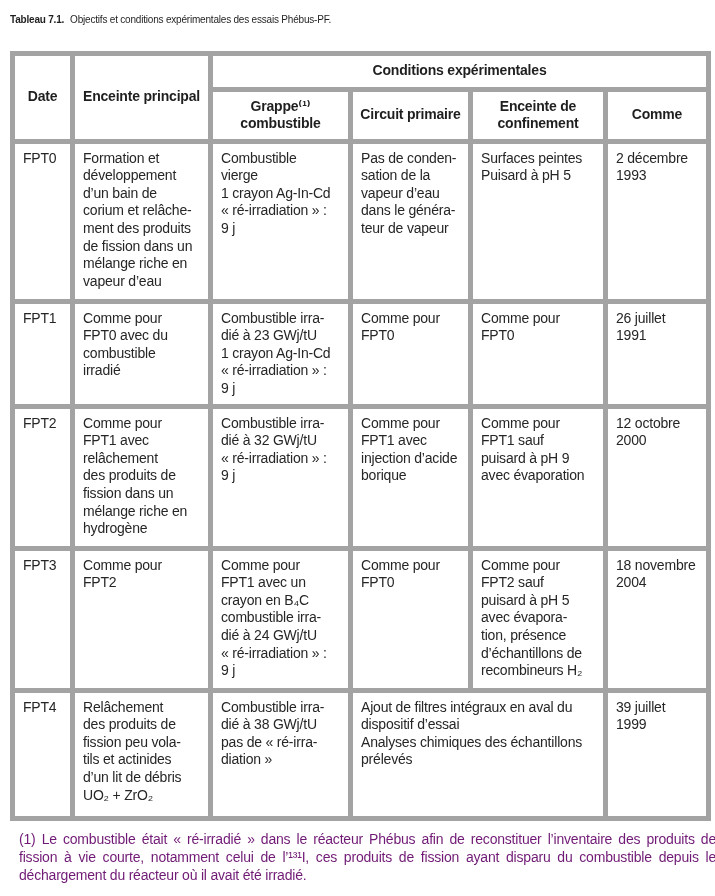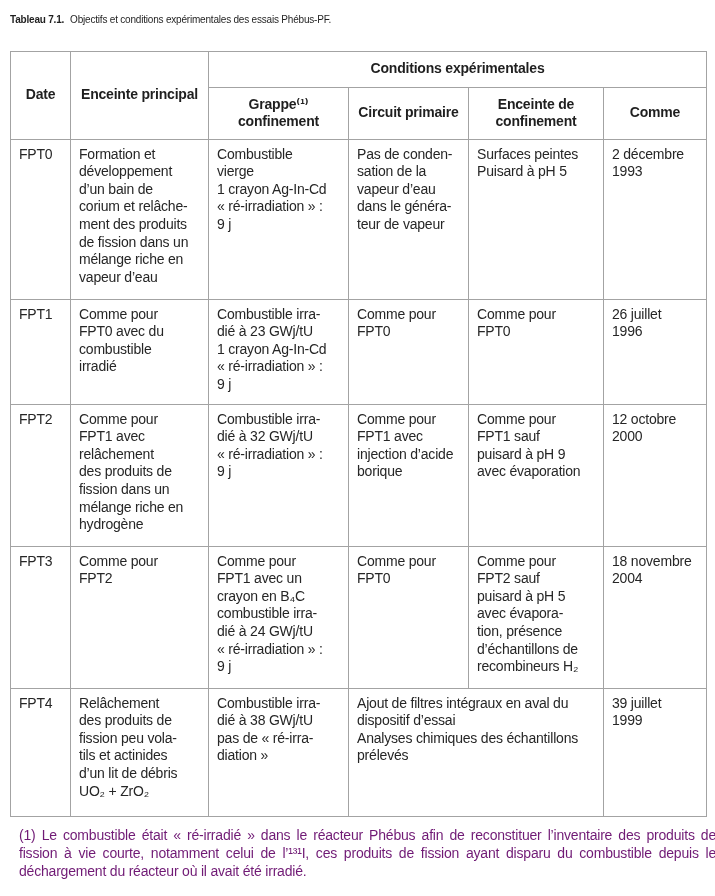--- a/index.html
+++ b/index.html
@@ -29,21 +29,21 @@
   .doc-title .title-text { font-weight: 400; padding-left: 6px; }
 
   table.main-table {
     border-collapse: collapse;
     table-layout: fixed;
     width: 696px;
     margin: 24px 0 0 1px;
   }
   table.main-table th,
   table.main-table td {
-    border: 1px solid #a3a3a3;
+    border: 5px solid #a3a3a3;
     font-size: 14px;
     letter-spacing: -0.2px;
     vertical-align: top;
     white-space: pre-line;
     overflow: hidden;
   }
   table.main-table th {
     font-weight: 700;
     text-align: center;
     vertical-align: middle;
@@ -93,21 +93,21 @@
       <col style="width:103px">
     </colgroup>
     <thead>
       <tr class="hdr-top">
         <th rowspan="2">Date</th>
         <th rowspan="2" class="nowrap">Enceinte principal</th>
         <th colspan="4">Conditions expérimentales</th>
       </tr>
       <tr class="hdr-sub">
         <th>Grappe⁽¹⁾
-confinement</th>
+combustible</th>
         <th class="nowrap">Circuit primaire</th>
         <th>Enceinte de
 confinement</th>
         <th>Comme</th>
       </tr>
     </thead>
     <tbody>
       <tr class="row-fpt0">
         <td>FPT0</td>
         <td>Formation et
@@ -142,21 +142,21 @@
         <td>Combustible irra-
 dié à 23 GWj/tU
 1 crayon Ag-In-Cd
 « ré-irradiation » :
 9 j</td>
         <td>Comme pour
 FPT0</td>
         <td>Comme pour
 FPT0</td>
         <td>26 juillet
-1996</td>
+1991</td>
       </tr>
       <tr class="row-fpt2">
         <td>FPT2</td>
         <td>Comme pour
 FPT1 avec
 relâchement
 des produits de
 fission dans un
 mélange riche en
 hydrogène</td>

